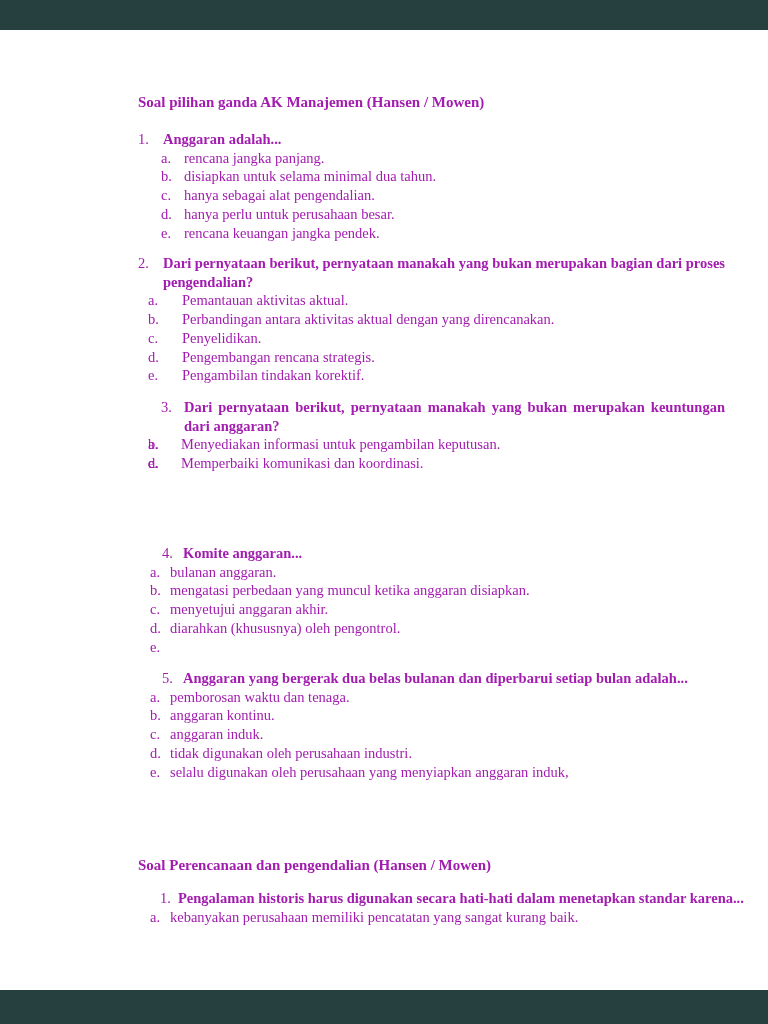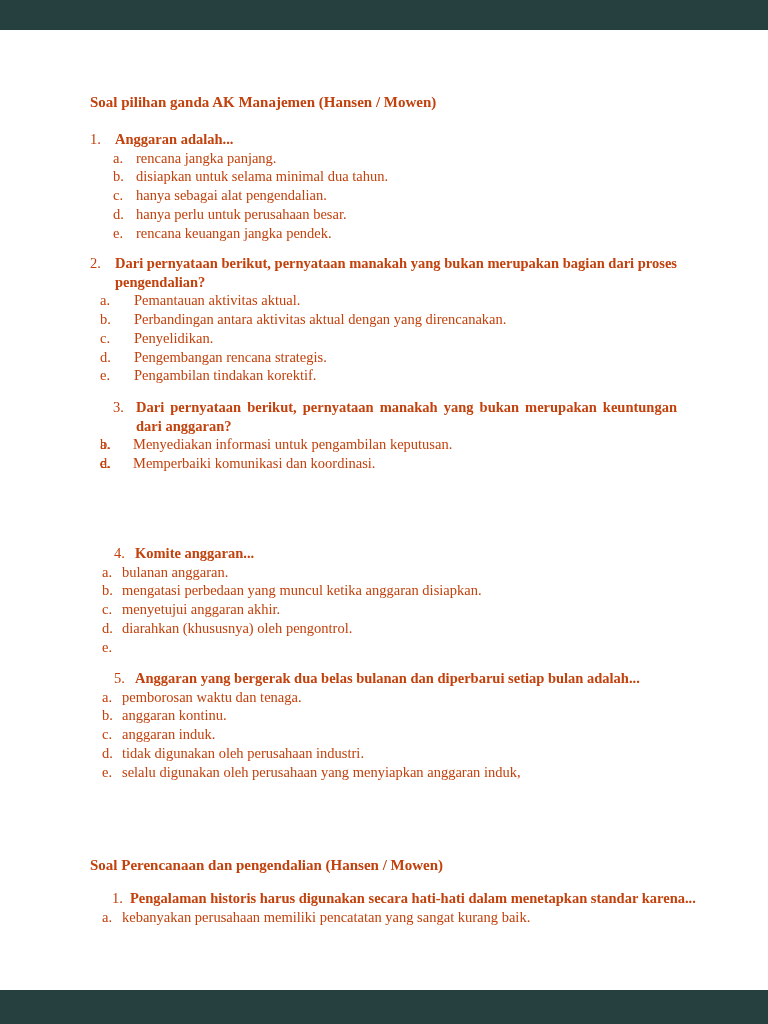--- a/index.html
+++ b/index.html
@@ -57,21 +57,21 @@
     margin-left: var(--opt-t);
     white-space: nowrap;
   }
 </style>
 </head>
 <body>
 
 <div class="stage" style="background: rgb(255, 255, 255);">
   <div class="bar top" style="background: rgb(37, 64, 63);"></div>
   <div class="bar bottom" style="background: rgb(37, 64, 63);"></div>
-  <div class="doc" id="doc" style="color: #c2410c;">
+  <div class="doc" id="doc" style="color: #a21caf; margin-left: 48px;">
       <div class="sec-title" style="top: 93px;">Soal pilihan ganda AK Manajemen (Hansen / Mowen)</div>
       <div class="q-block q1" style="top: 130px;">
         <div class="stem-row">
           <span class="q-num">1.</span>
           <div class="q-stem">Anggaran adalah...</div>
         </div>
         <div class="opt-row">
           <span class="opt-letter">a.</span>
           <div class="opt-text">rencana jangka panjang.</div>
         </div>

